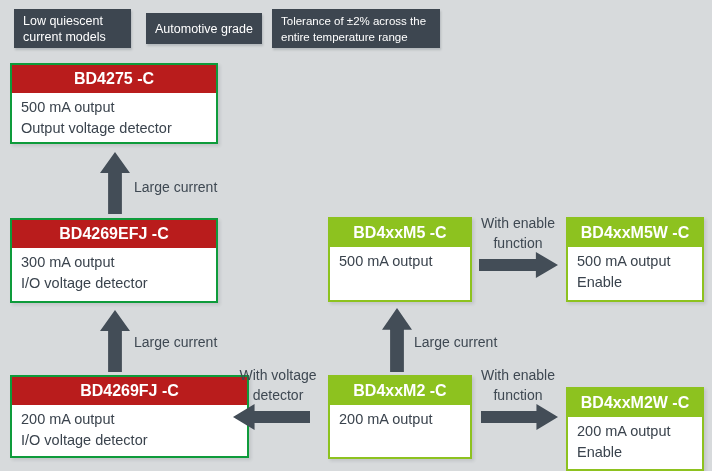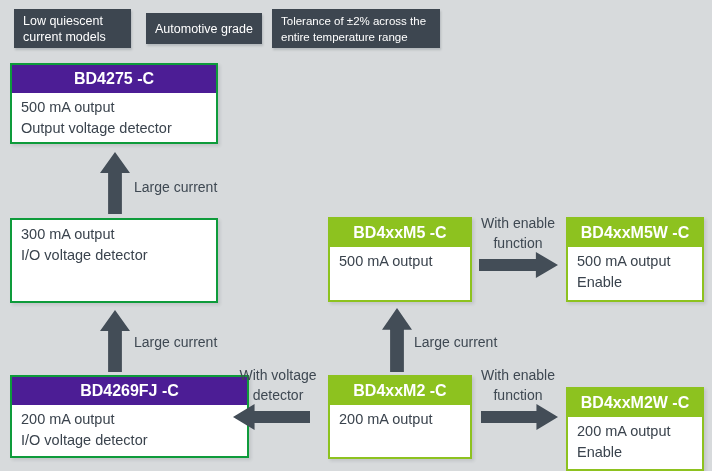--- a/index.html
+++ b/index.html
@@ -26,21 +26,21 @@
   .box {
     position:absolute; box-sizing:border-box; background:#ffffff;
     box-shadow:2px 2px 3px rgba(30,40,50,0.12);
   }
   .box.dark { border:2px solid #0e9b3b; }
   .box.lime { border:2px solid #8dc21f; }
   .box-title {
     height:28px; line-height:28px; text-align:center;
     color:#ffffff; font-size:16px; font-weight:700;
   }
-  .dark .box-title { background:#4c1d95; }
+  .dark .box-title { background:#b91c1c; }
   .lime .box-title { background:#8dc21f; }
   .box-body {
     padding:4px 9px; font-size:14.5px; line-height:21px; color:#3a434d;border-radius:8px;
   }
   .box-body span { display:block; }
 
   #box-bd4275    { left:10px;  top:63px;  width:208px; height:81px; }
   #box-bd4269efj { left:10px;  top:218px; width:208px; height:85px; }
   #box-bd4269fj  { left:10px;  top:375px; width:239px; height:83px; }
   #box-bd4xxm5   { left:328px; top:217px; width:144px; height:85px; }
@@ -86,20 +86,21 @@
 
   <div class="box dark" id="box-bd4275">
     <div class="box-title">BD4275 -C</div>
     <div class="box-body">
       <span>500 mA output</span>
       <span>Output voltage detector</span>
     </div>
   </div>
 
   <div class="box dark" id="box-bd4269efj">
+    <div class="box-title">BD4269EFJ -C</div>
     <div class="box-body">
       <span>300 mA output</span>
       <span>I/O voltage detector</span>
     </div>
   </div>
 
   <div class="box dark" id="box-bd4269fj">
     <div class="box-title">BD4269FJ -C</div>
     <div class="box-body">
       <span>200 mA output</span>

